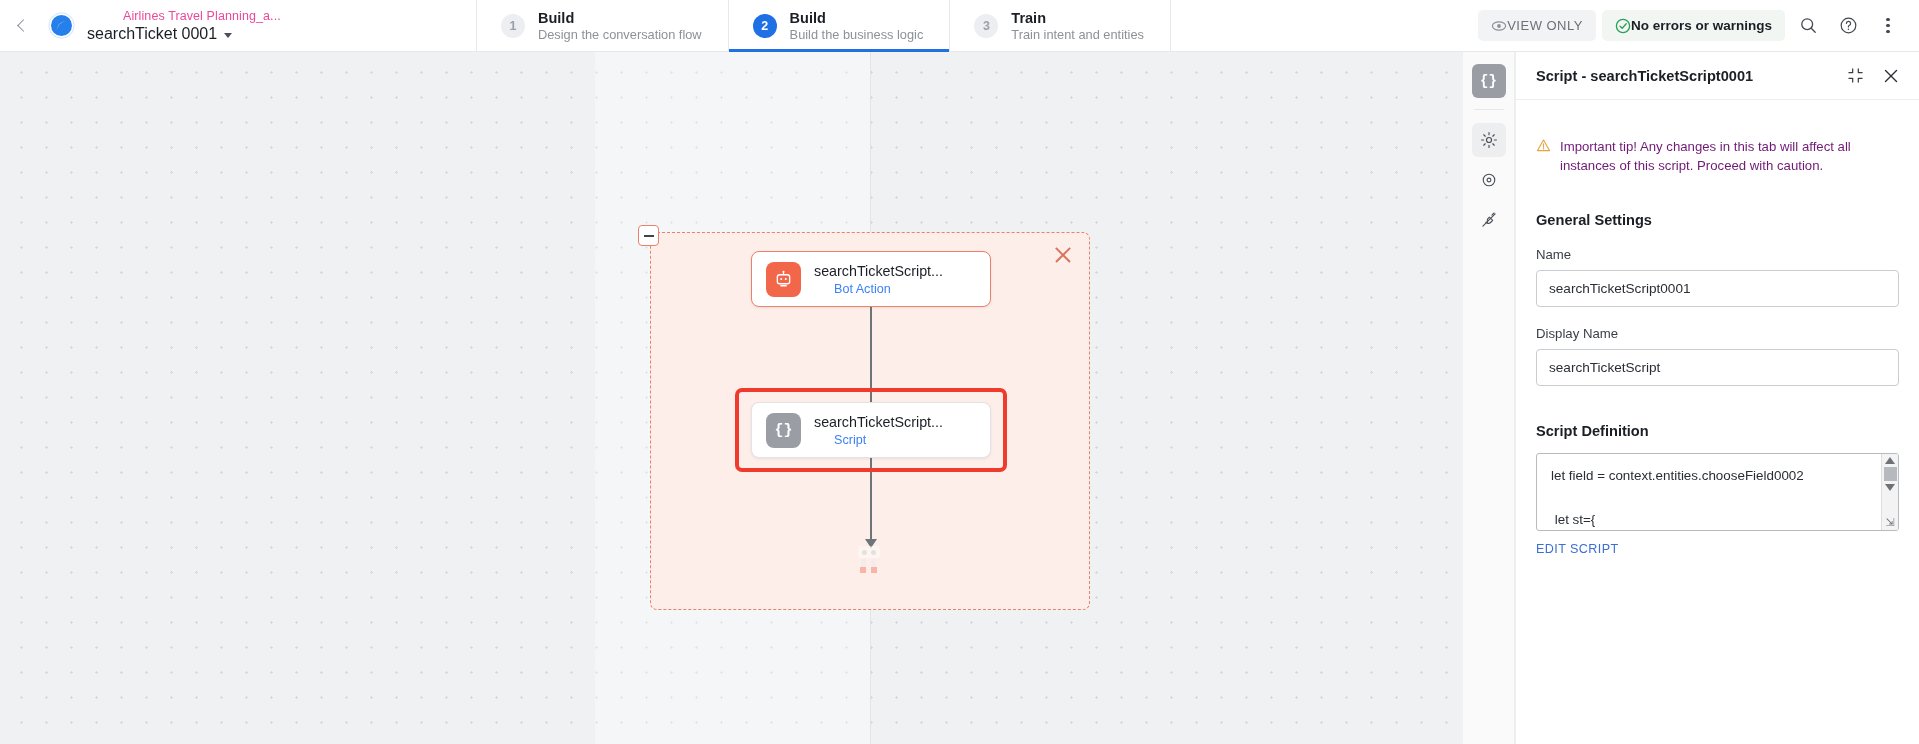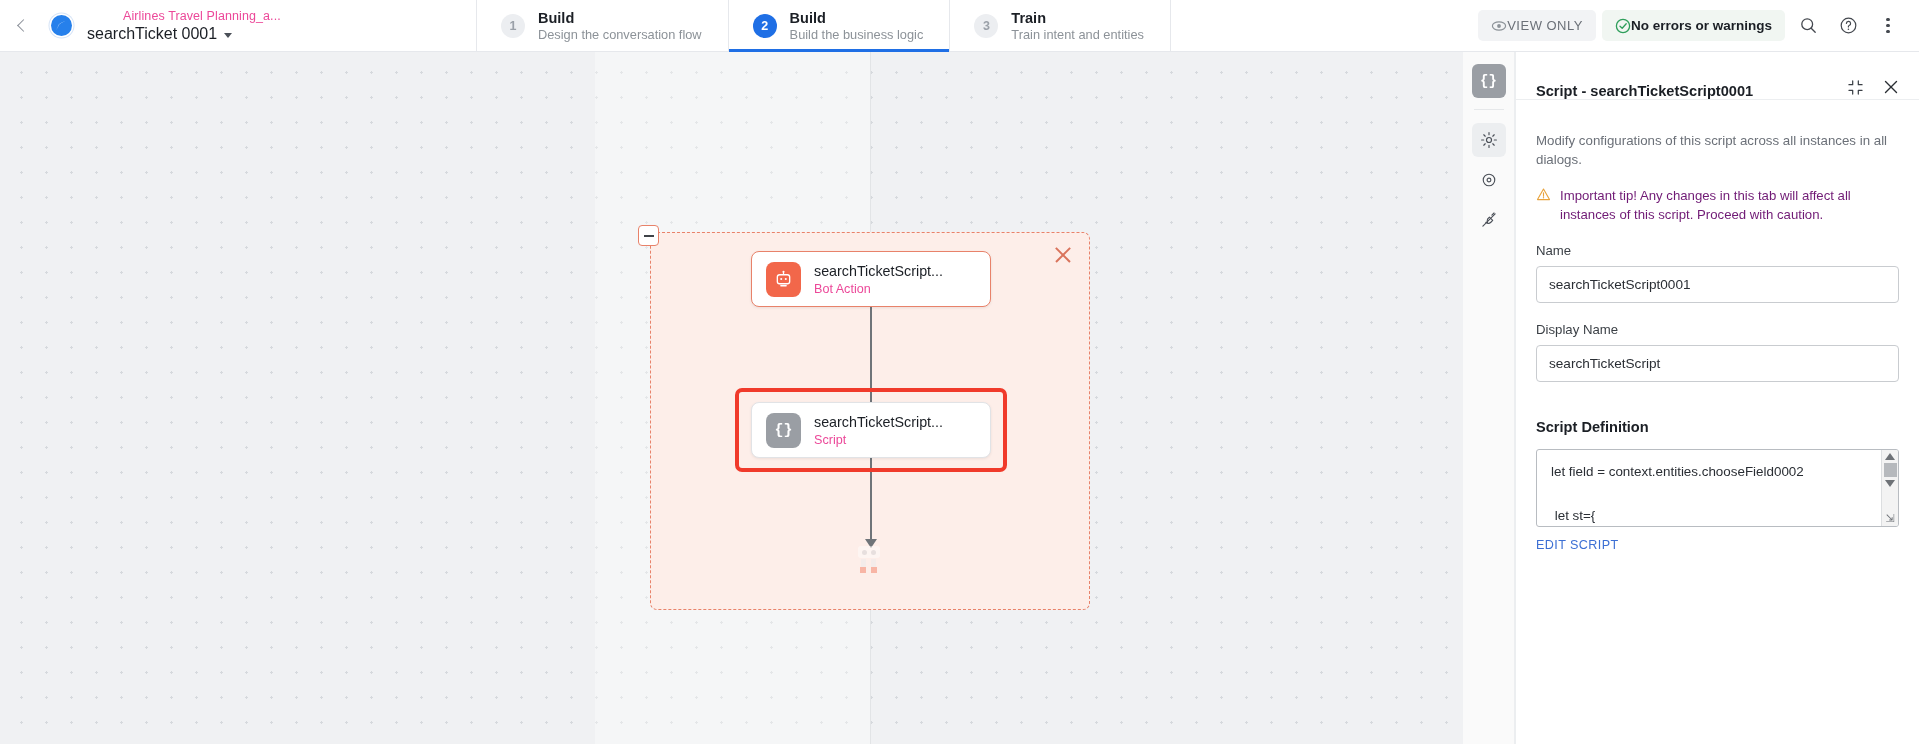--- a/index.html
+++ b/index.html
@@ -169,21 +169,21 @@
   }
   .node-ico {
     width: 35px; height: 35px; border-radius: 8px; flex: 0 0 auto;
     display: flex; align-items: center; justify-content: center;
     color: #ffffff;
   }
   .ico-bot { background: #f2674a; }
   .ico-script { background: #9a9ea4; font-size: 15px; font-weight: bold; font-family: "Liberation Mono", monospace; }
   .node-txt { display: flex; flex-direction: column; gap: 2px; overflow: hidden; }
   .node-title { font-size: 14.3px; color: #1b1f25; line-height: 18px; white-space: nowrap; }
-  .node-sub { font-size: 12.6px; color: #ec4899; line-height: 15px; }
+  .node-sub { font-size: 12.6px; color: #3b82f6; line-height: 15px; margin-left: 20px; }
 
   .sel-ring {
     position: absolute; left: 735px; top: 336px;
     width: 272px; height: 84px;
     border: 4px solid #f03a2b; border-radius: 7px;
     z-index: 6; pointer-events: none;
   }
 
   .edge {
     position: absolute; left: 870px; width: 2px;
@@ -230,21 +230,21 @@
   .rail-btn.lite { background: #eceef0; }
   .rail-sep { width: 30px; height: 1px; background: #e6e8ea; margin: 5px 0 7px; }
 
   .panel {
     position: absolute; top: 52px; left: 1515px;
     width: 404px; height: 692px;
     background: #ffffff; z-index: 30;
     border-left: 1px solid #eceef0;
   }
   .panel-head {
-    height: 48px; display: flex; align-items: flex-end;
+    height: 48px; display: flex; align-items: center;
     padding: 0 16px 0 20px; gap: 12px;
     border-bottom: 1px solid #eceef0;
   }
   .panel-title { font-size: 14.6px; font-weight: bold; color: #1b1f25; flex: 1; }
   .ph-btn { width: 24px; height: 24px; display:flex; align-items:center; justify-content:center; cursor: pointer; }
   .panel-body { padding: 20px 20px 0 20px; }
 
   .sec-h { font-size: 14.6px; font-weight: bold; color: #1b1f25; }
   .sec-p { font-size: 13.3px; color: #6b7078; line-height: 19px; margin-top: 11px; }
   .tip {
@@ -466,33 +466,33 @@
     </span>
     <span class="ph-btn">
       <svg width="16" height="16" viewBox="0 0 16 16">
         <line x1="2.5" y1="2.5" x2="13.5" y2="13.5" stroke="#2a2e34" stroke-width="1.4" stroke-linecap="round"></line>
         <line x1="13.5" y1="2.5" x2="2.5" y2="13.5" stroke="#2a2e34" stroke-width="1.4" stroke-linecap="round"></line>
       </svg>
     </span>
   </div>
 
   <div class="panel-body">
-    <div class="sec-p">Modify configurations of this script across all instances in all dialogs.</div>
 
     <div class="tip">
       <span class="tip-ico">
         <svg width="15" height="15" viewBox="0 0 16 16">
           <path d="M8 2.2 1.6 13.4h12.8z" fill="none" stroke="#e8a33d" stroke-width="1.2" stroke-linejoin="round"></path>
           <line x1="8" y1="6.3" x2="8" y2="9.8" stroke="#e8a33d" stroke-width="1.2" stroke-linecap="round"></line>
           <circle cx="8" cy="11.5" r="0.72" fill="#e8a33d"></circle>
         </svg>
       </span>
       <span class="tip-txt">Important tip! Any changes in this tab will affect all instances of this script. Proceed with caution.</span>
     </div>
 
+    <div class="sec-h2">General Settings</div>
 
     <div class="fld-lbl">Name</div>
     <input class="fld" type="text" value="searchTicketScript0001" style="">
 
     <div class="fld-lbl">Display Name</div>
     <input class="fld" type="text" value="searchTicketScript" style="">
 
     <div class="sec-h3">Script Definition</div>
 
     <div class="script-wrap">

